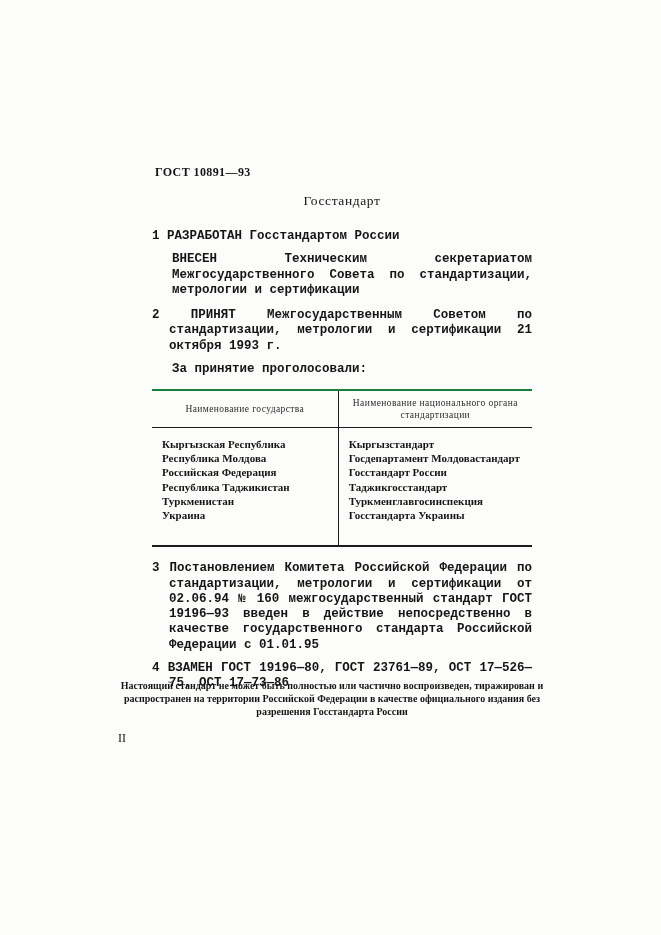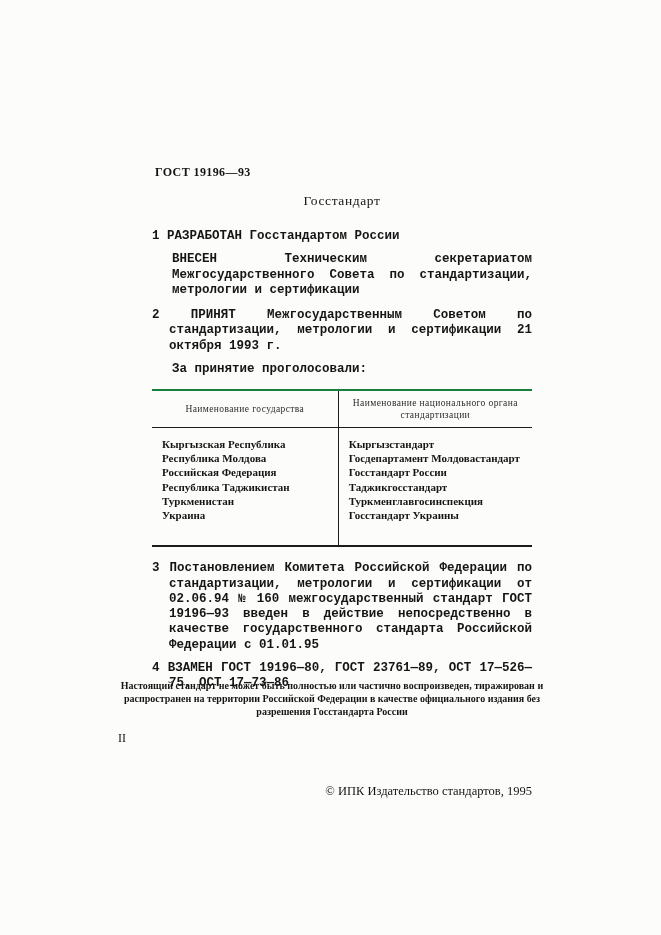--- a/index.html
+++ b/index.html
@@ -112,21 +112,21 @@
     left: 118px;
     top: 731px;
     font-size: 12px;
   }
 </style>
 </head>
 <body>
 
 <div class="page">
 
-  <div class="doc-number">ГОСТ 19196—93</div>
+  <div class="doc-number">ГОСТ 10891—93</div>
 
   <div class="content">
 
     <h1 class="title">Госстандарт</h1>
 
     <p class="item hang mb8">1 РАЗРАБОТАН Госстандартом России</p>
 
     <p class="item sub mb10">ВНЕСЕН Техническим секретариатом Межгосударственного Совета по стандартизации, метрологии и сертификации</p>
 
     <p class="item hang mb8">2 ПРИНЯТ Межгосударственным Советом по стандартизации, метрологии и сертификации 21 октября 1993 г.</p>
@@ -156,30 +156,29 @@
         <tr>
           <td>Республика Таджикистан</td>
           <td>Таджикгосстандарт</td>
         </tr>
         <tr>
           <td>Туркменистан</td>
           <td>Туркменглавгосинспекция</td>
         </tr>
         <tr>
           <td>Украина</td>
-          <td>Госстандарт Украины</td>
+          <td>Госстандарта Украины</td>
         </tr>
       </tbody>
     </table>
 
     <p class="item hang mb8">3 Постановлением Комитета Российской Федерации по стандартизации, метрологии и сертификации от 02.06.94 № 160 межгосударственный стандарт ГОСТ 19196—93 введен в действие непосредственно в качестве государственного стандарта Российской Федерации с 01.01.95</p>
 
     <p class="item hang">4 ВЗАМЕН ГОСТ 19196—80, ГОСТ 23761—89, ОСТ 17—526—75, ОСТ 17—73—86</p>
 
-    <p class="copyright">© ИПК Издательство стандартов, 1995</p>
 
   </div>
 
   <p class="disclaimer">Настоящий стандарт не может быть полностью или частично воспроизведен, тиражирован и распространен на территории Российской Федерации в качестве официального издания без разрешения Госстандарта России</p>
 
   <div class="page-number">II</div>
 
 </div>
 
 </body></html>

